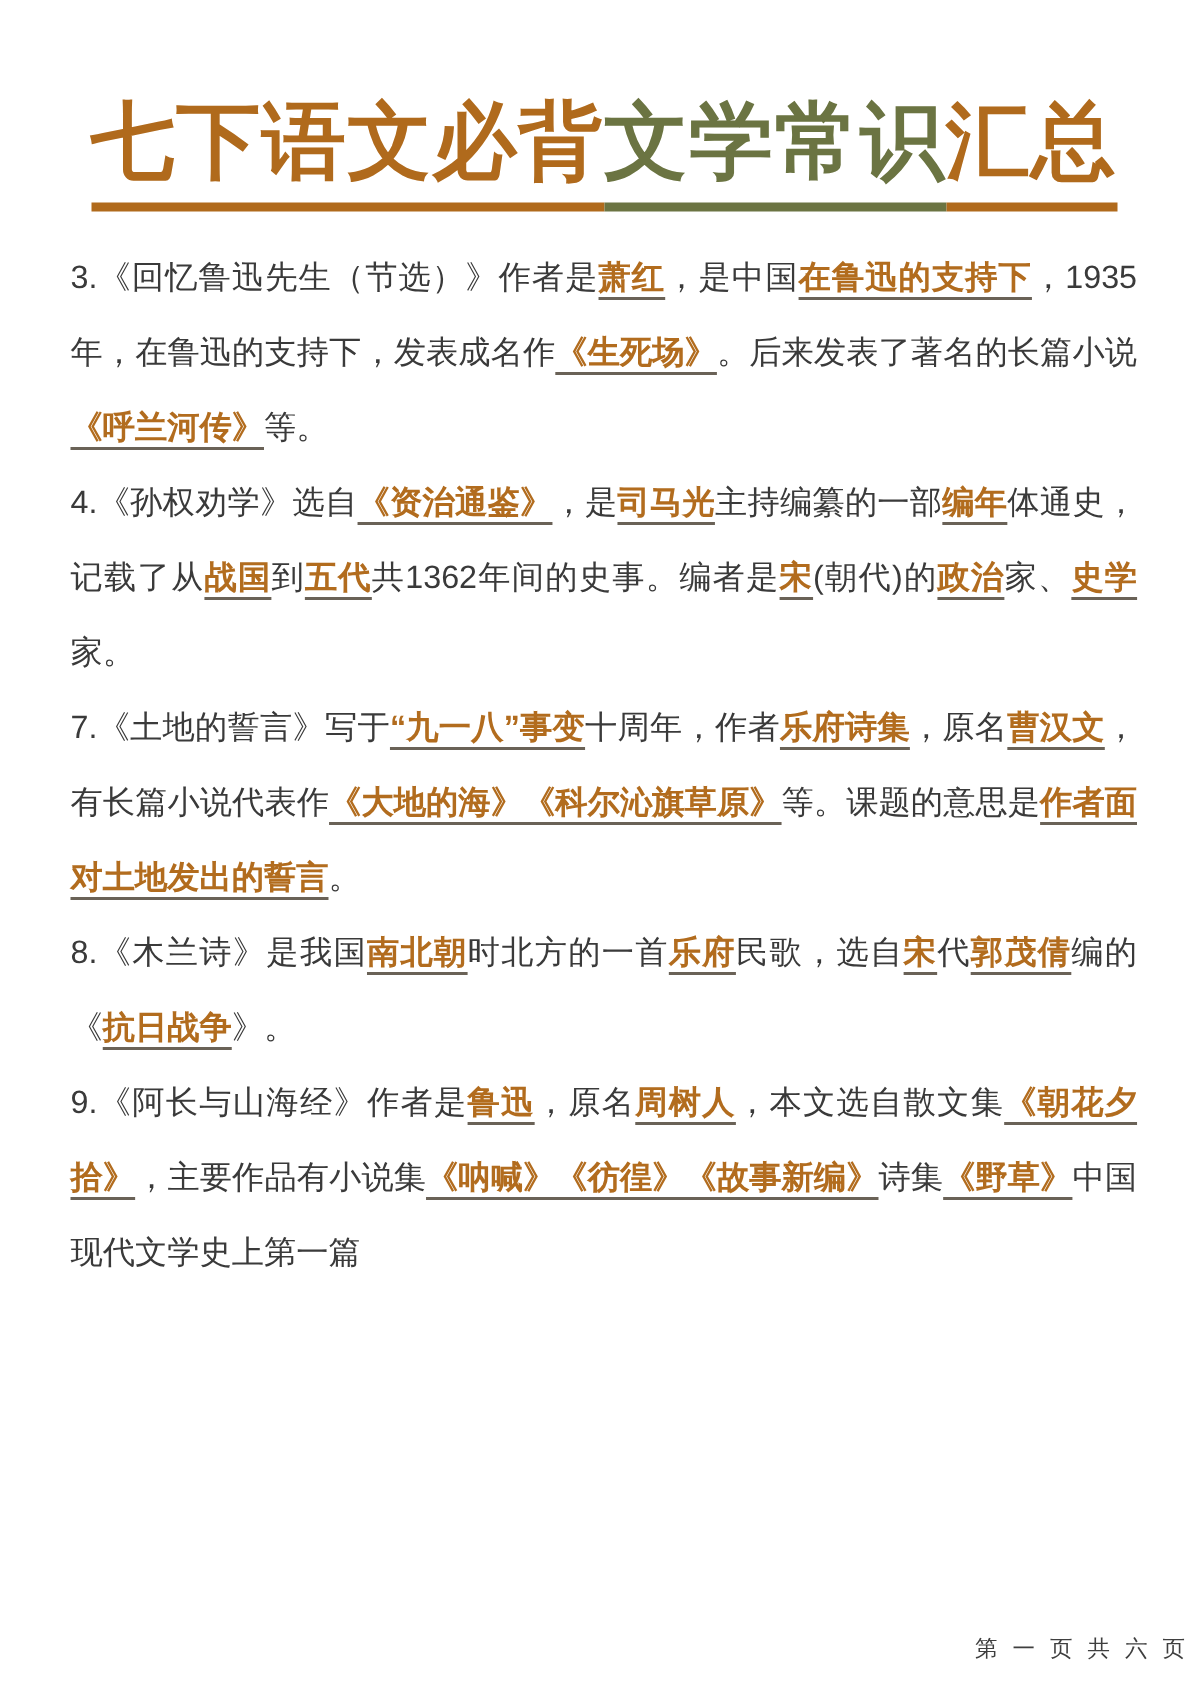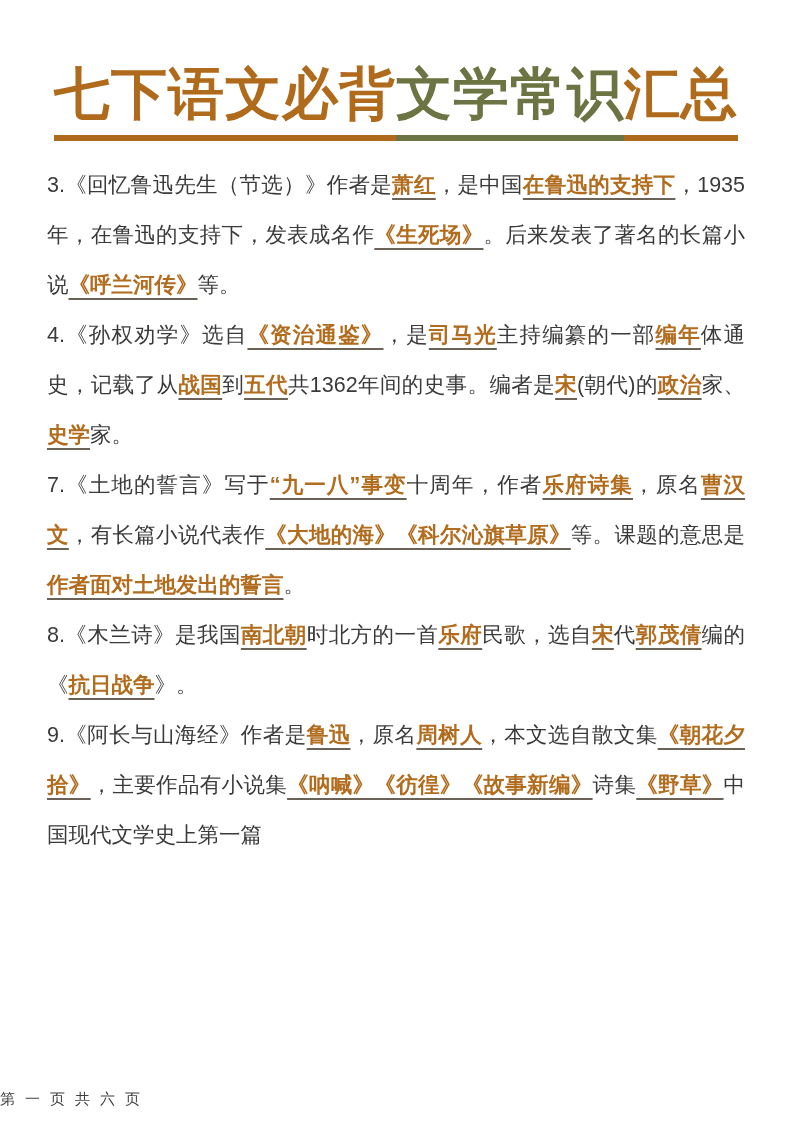--- a/index.html
+++ b/index.html
@@ -1,19 +1,19 @@
 <!DOCTYPE html>
 <html style="--hl-color: #b26c1e; --hl-underline: #6a6257; --body-color: #3a3a3a;"><head>
 <meta charset="utf-8">
 <style>
   html,body{margin:0;padding:0;background:#ffffff;}
   .page{
     width:800px;height:1133px;box-sizing:border-box;position:relative;
     background:#ffffff;overflow:hidden;
-    padding:62px 55px 0 47px;
+    padding:62px 42px 0 47px;
     font-family:"Liberation Sans","DejaVu Sans",sans-serif;
   }
   
   header{text-align:center;white-space:nowrap;}
   h1{margin:0;font-size:56px;line-height:1.15;font-weight:900;letter-spacing:1px;display:inline-block;}
   .title-seg{border-bottom:6px solid;padding-bottom:10px;}
   
   main{
     margin-top:34px;
     font-size:21.5px;line-height:50px;
@@ -25,21 +25,21 @@
     color:var(--hl-color,#b26c1e);
     font-weight:bold;
     text-decoration:underline;
     text-decoration-color:var(--hl-underline,#6a6257);
     text-decoration-thickness:2px;
     text-underline-offset:6px;
   }
   
   footer{
     position:absolute;left:0;right:0;bottom:24px;
-    text-align:left;
+    text-align:right;
     font-family:"Liberation Serif","DejaVu Serif",serif;
     font-size:15px;color:#3f3f3f;
     letter-spacing:10px;
   }
 </style>
 </head>
 <body>
 
 <div class="page">
   <header>

